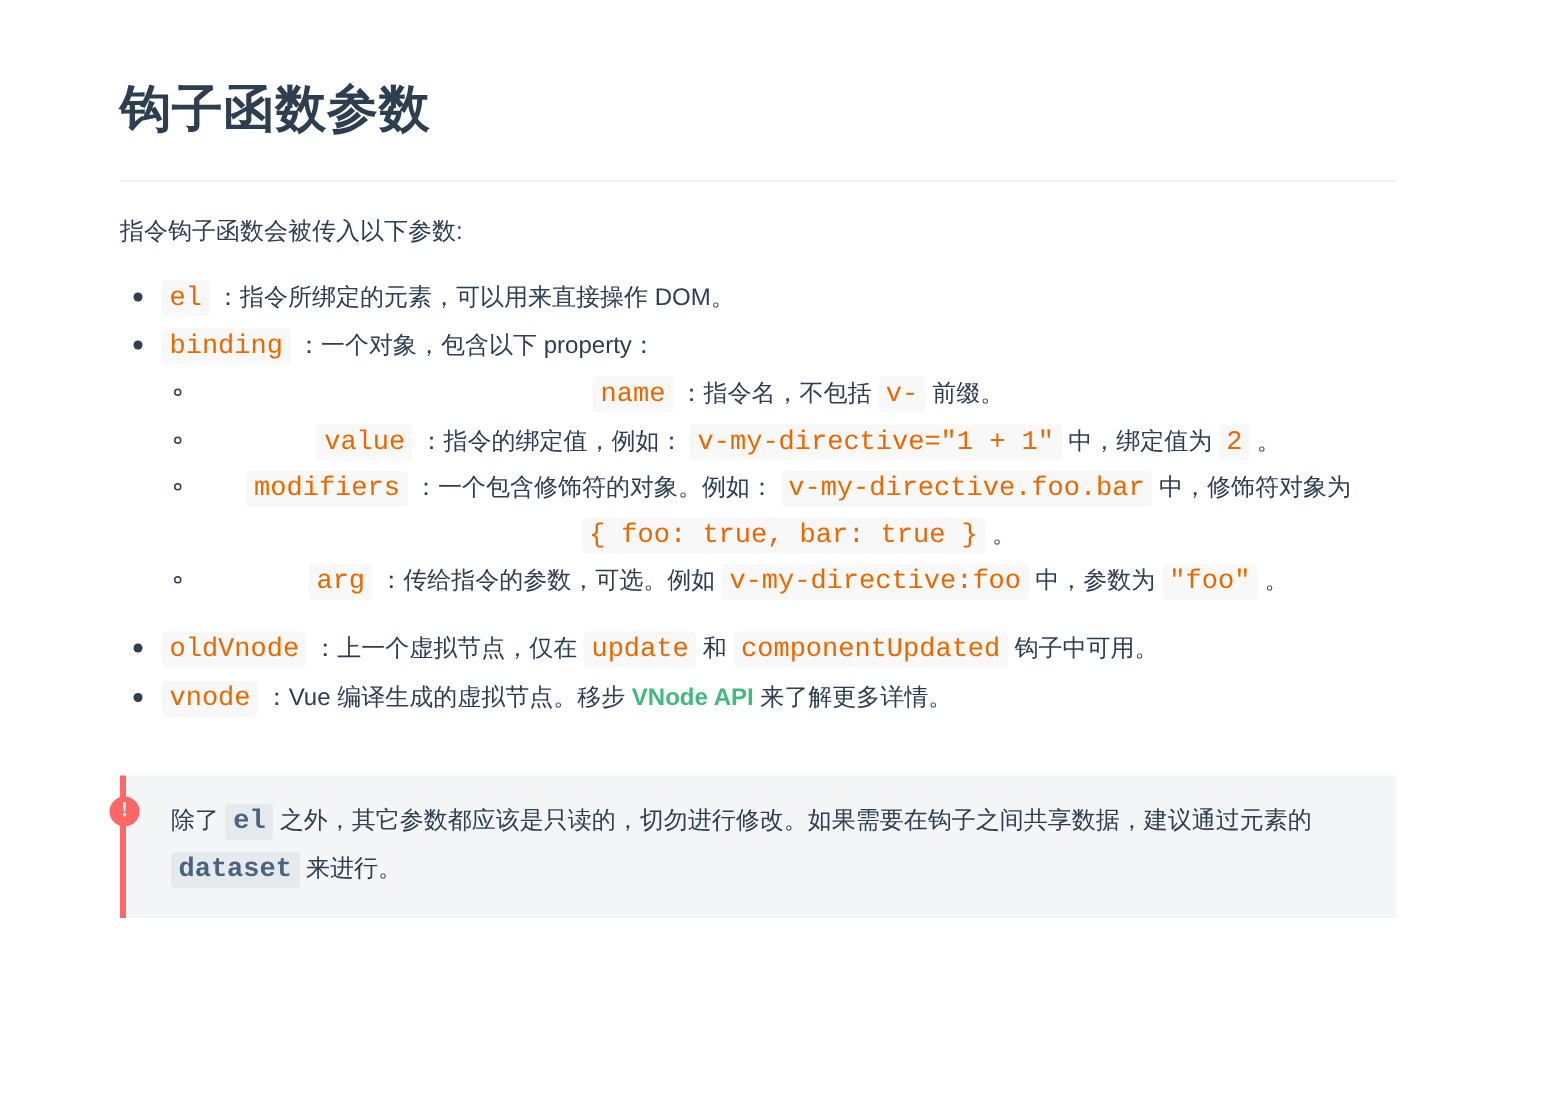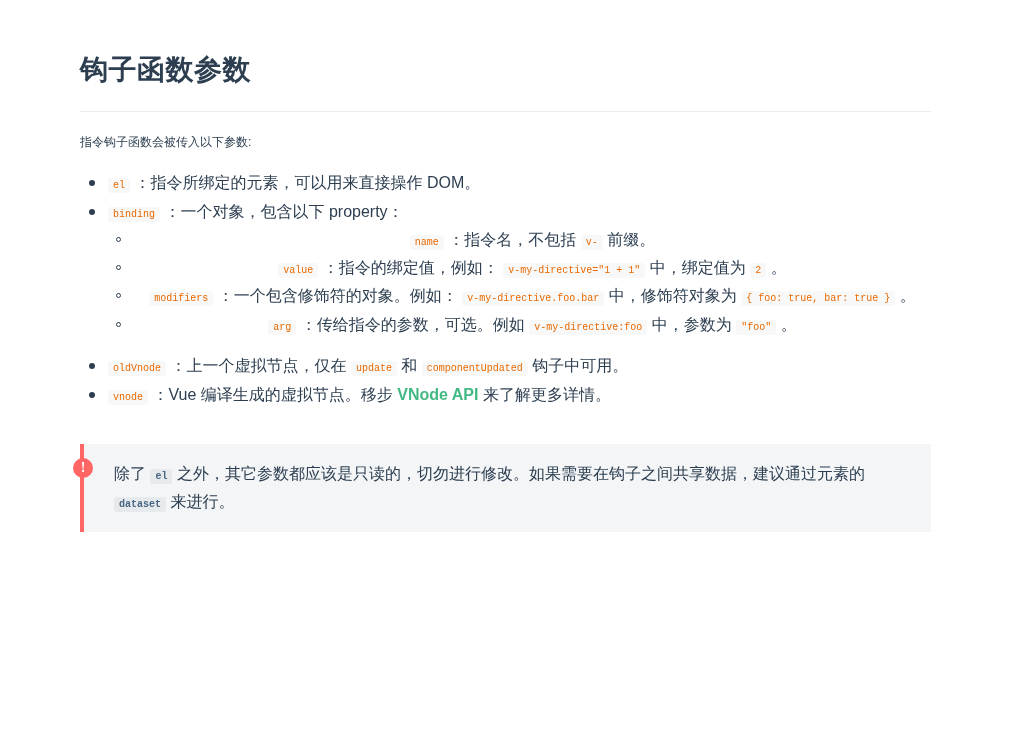--- a/index.html
+++ b/index.html
@@ -19,35 +19,35 @@
   .page {
     position: relative;
     width: 1031px;
     height: 736px;
     box-sizing: border-box;
   }
   .content {
     padding: 40px 100px 0 80px;
   }
   h1.page-title {
-    font-size: 28px;
+    font-size: 34px;
     font-weight: bold;
     color: #2c3e50;
     margin: 10px 0 0 0;
     letter-spacing: 0.5px;
     line-height: 1.4;
   }
   .title-rule {
     border: 0;
     border-top: 1px solid #eaecef;
     margin: 22px 0 20px 0;
   }
   p.intro {
     margin: 0 0 16px 0;
-    font-size: 12px;
+    font-size: 16px;
     color: #2c3e50;
   }
   ul.level1 {
     list-style: none;
     margin: 0;
     padding: 0;
   }
   ul.level1 > li {
     position: relative;
     padding-left: 28px;
@@ -85,21 +85,21 @@
     border: 1px solid #2c3e50;
     background: transparent;
     box-sizing: border-box;
   }
   code {
     font-family: "Liberation Mono", "DejaVu Sans Mono", monospace;
     background-color: #f8f8f8;
     color: #e96900;
     padding: 2px 5px;
     border-radius: 3px;
-    font-size: 10px;
+    font-size: 18px;
     white-space: nowrap;
   }
   .green-link {
     color: #42b983;
     font-weight: bold;
     text-decoration: none;
   }
   .spacer-li {
     height: 10px;
   }

